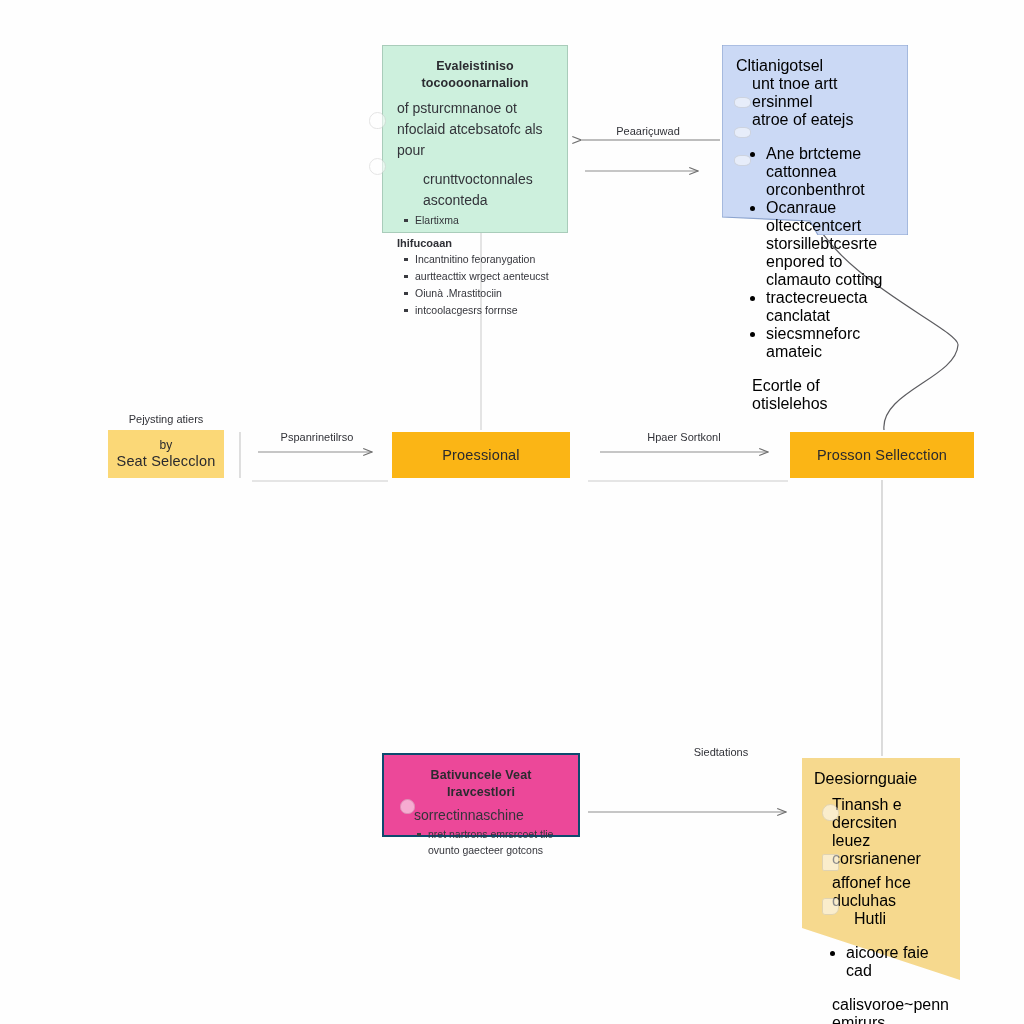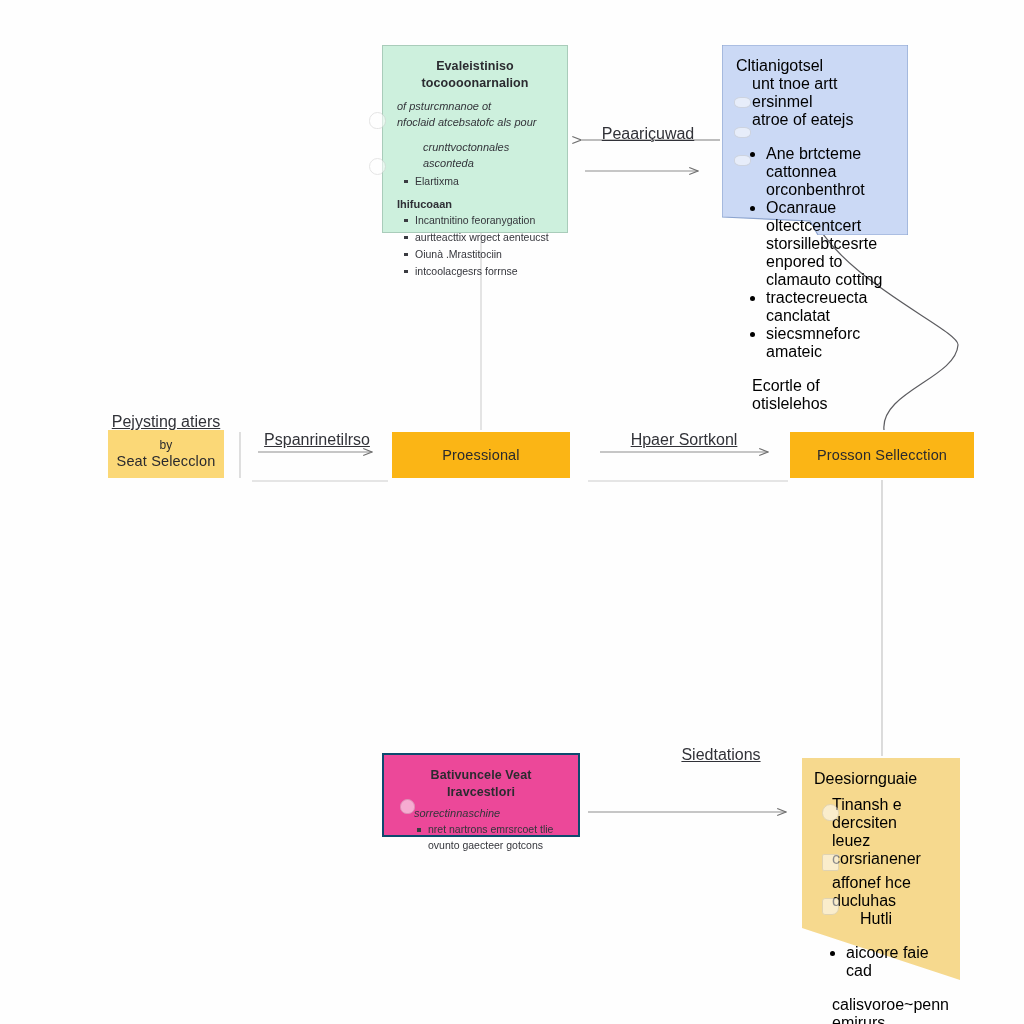--- a/index.html
+++ b/index.html
@@ -35,25 +35,24 @@
   .node .node-title {
     text-align: center;
     font-size: 12.5px;
     font-weight: 600;
     color: #2b2b30;
     line-height: 1.35;
     margin: 0 0 6px 0;
     letter-spacing: .1px;
   }
   .node .node-sub {
-    font-size: 11px;
+    font-size: 14px;
     color: #33343a;
     line-height: 1.5;
     margin: 0 0 8px 0;
-    font-style: italic;
   }
   .node .node-section {
     font-size: 11px;
     font-weight: 600;
     color: #2f3036;
     margin: 8px 0 3px 0;
   }
   .node ul {
     margin: 0;
     padding: 0 0 0 18px;
@@ -102,25 +101,24 @@
     background: #fbb515;
   }
   .pill-amber {
     background: #fbd877;
   }
   .pill-strong { font-weight: 500; justify-content: center; }
 
   
   .flabel {
     position: absolute;
-    font-size: 16px;
+    font-size: 11px;
     color: #313238;
     white-space: nowrap;
     line-height: 1.3;
-    text-decoration: underline;
   }
   .flabel-c { text-align: center; }
 
   
   .gutter-badge {
     position: absolute;
     width: 15px;
     height: 15px;
     opacity: .55;
   }
@@ -301,21 +299,21 @@
     <svg class="poly-fill" viewBox="0 0 166 222" preserveAspectRatio="none">
       <path d="M4,0 L162,0 L162,222 L4,170 Z" fill="#f6d98e"></path>
     </svg>
     <div class="poly-content">
       <div class="node-title" style="margin-bottom:8px;">Deesiornguaie</div>
 
       <div style="margin-left:18px;">
         <div class="node-sub" style="margin-bottom:0;">Tinansh e dercsiten</div>
         <div class="node-sub" style="margin-bottom:6px;">leuez corsrianener</div>
         <div class="node-sub" style="margin-bottom:0;">affonef hce ducluhas</div>
-        <div class="node-sub" style="margin:0 0 2px 28px;">Hutli</div>
+        <div class="node-sub" style="margin:0 0 2px 22px;">Hutli</div>
         <ul style="padding-left:14px;">
           <li>aicoore  faie cad</li>
         </ul>
       </div>
 
       <div style="margin-left:18px; margin-top:8px;">
         <div class="node-sub" style="margin-bottom:0;">calisvoroe~penn emirurs</div>
 
       </div>
 

